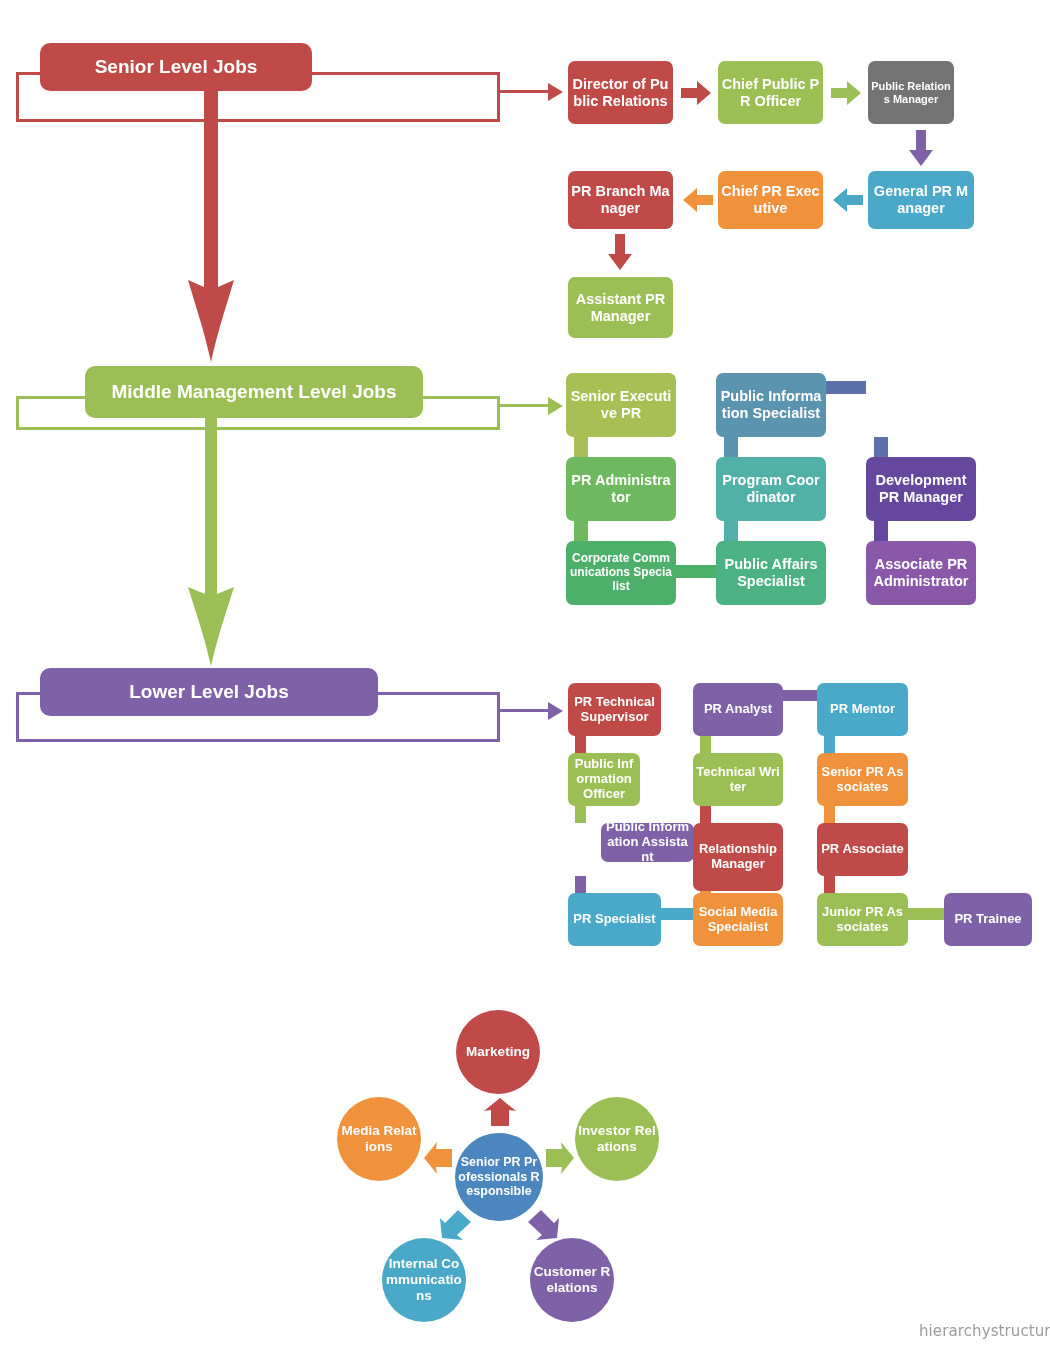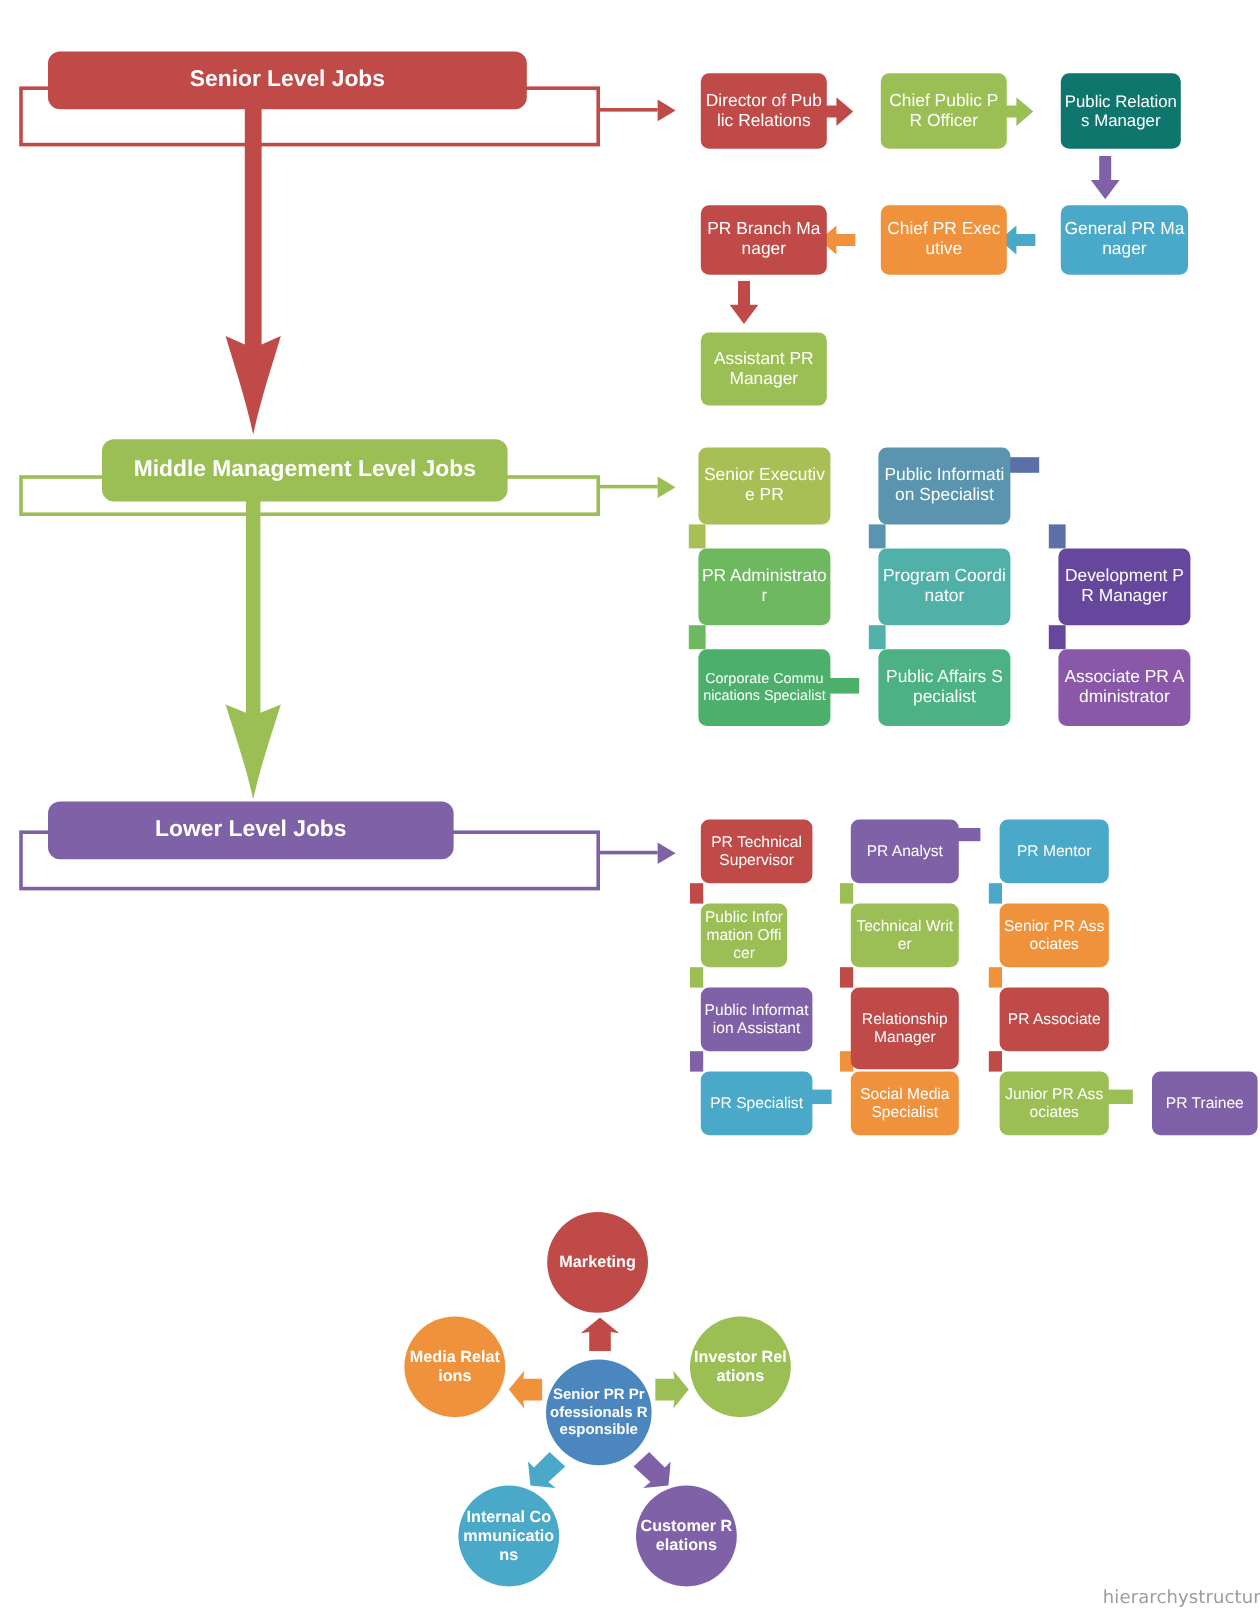--- a/index.html
+++ b/index.html
@@ -15,22 +15,22 @@
     border-radius:10px;display:flex;align-items:center;justify-content:center;
     text-align:center;color:#ffffff;font-weight:bold;font-size:19px;line-height:1.25;
     padding:4px 10px;z-index:4;
   }
   
   .bracket{border:3px solid #000;background:transparent;z-index:2;}
 
   
   .jbox{
     border-radius:7px;display:flex;align-items:center;justify-content:center;
-    text-align:center;color:#ffffff;font-weight:normal;line-height:1.14;
-    padding:2px 3px;z-index:5;overflow:hidden;margin-left:16px;
+    text-align:center;color:#ffffff;font-weight:bold;line-height:1.14;
+    padding:2px 3px;z-index:5;overflow:hidden;
   }
   .jbox span{display:block;width:100%;word-break:break-all;}
 
   
   .stub{z-index:3;}
 
   
   .thinline{height:3px;z-index:3;}
   .thinhead{width:0;height:0;border-style:solid;border-width:9px 0 9px 15px;
             border-color:transparent transparent transparent #000;z-index:3;}
@@ -55,21 +55,21 @@
     font-family:"DejaVu Sans", sans-serif;font-size:15px;color:#9c9c9c;
     letter-spacing:.1px;z-index:9;
   }
 </style>
 </head>
 <body>
 
 <div class="stage">
 
   <div class="abs bracket" style="left:16px;top:72px;width:484px;height:50px;border-color:#bf4a48;"></div>
-  <div class="abs level-pill" style="left:40px;top:43px;width:399px;height:48px;background:#bf4a48;">
+  <div class="abs level-pill" style="left:40px;top:43px;width:272px;height:48px;background:#bf4a48;">
     <span>Senior Level Jobs</span>
   </div>
 
   <div class="abs thinline" style="left:500px;top:90px;width:48px;background:#bf4a48;"></div>
   <div class="abs thinhead" style="left:548px;top:83px;border-left-color:#bf4a48;"></div>
 
   <svg class="abs bigarrow" style="left:186px;top:72px;" width="50" height="290" viewBox="0 0 50 290">
     <path d="M18,0 L32,0 L32,215 L48,208 C41,232 32,258 25,290 C18,258 9,232 2,208 L18,215 Z" fill="#bf4a48"></path>
   </svg>
 
@@ -78,21 +78,21 @@
   </div>
   <svg class="abs blockarrow" style="left:681px;top:81px;" width="30" height="24" viewBox="0 0 30 24">
     <path d="M0,7 L16,7 L16,0 L30,12 L16,24 L16,17 L0,17 Z" fill="#bf4a48"></path>
   </svg>
   <div class="abs jbox" style="left:718px;top:61px;width:105px;height:63px;background:#9cbf55;font-size:14.5px;">
     <span>Chief Public PR Officer</span>
   </div>
   <svg class="abs blockarrow" style="left:831px;top:81px;" width="30" height="24" viewBox="0 0 30 24">
     <path d="M0,7 L16,7 L16,0 L30,12 L16,24 L16,17 L0,17 Z" fill="#9cbf55"></path>
   </svg>
-  <div class="abs jbox" style="left:868px;top:61px;width:100px;height:63px;background:#0f766e;font-size:14px;">
+  <div class="abs jbox" style="left:868px;top:61px;width:86px;height:63px;background:#737373;font-size:11px;">
     <span>Public Relations Manager</span>
   </div>
 
   <svg class="abs blockarrow" style="left:909px;top:130px;" width="24" height="36" viewBox="0 0 24 36">
     <path d="M7,0 L17,0 L17,20 L24,20 L12,36 L0,20 L7,20 Z" fill="#7f61a8"></path>
   </svg>
 
   <div class="abs jbox" style="left:568px;top:171px;width:105px;height:58px;background:#bf4a48;font-size:14.5px;">
     <span>PR Branch Manager</span>
   </div>
@@ -172,21 +172,21 @@
   <div class="abs thinhead" style="left:548px;top:702px;border-left-color:#7f61a8;"></div>
 
   <div class="abs jbox" style="left:568px;top:683px;width:93px;height:53px;background:#bf4a48;font-size:13px;">
     <span>PR Technical Supervisor</span>
   </div>
   <div class="abs stub" style="left:575px;top:736px;width:11px;height:17px;background:#bf4a48;"></div>
   <div class="abs jbox" style="left:568px;top:753px;width:72px;height:53px;background:#9cbf55;font-size:13px;">
     <span>Public Information Officer</span>
   </div>
   <div class="abs stub" style="left:575px;top:806px;width:11px;height:17px;background:#9cbf55;"></div>
-  <div class="abs jbox" style="left:568px;top:823px;width:93px;height:53px;background:#7f61a8;font-size:13px;justify-content:flex-end;">
+  <div class="abs jbox" style="left:601px;top:823px;width:93px;height:39px;background:#7f61a8;font-size:13px;justify-content:flex-end;">
     <span>Public Information Assistant</span>
   </div>
   <div class="abs stub" style="left:575px;top:876px;width:11px;height:17px;background:#7f61a8;"></div>
   <div class="abs jbox" style="left:568px;top:893px;width:93px;height:53px;background:#4aa8c8;font-size:13px;">
     <span>PR Specialist</span>
   </div>
 
   <div class="abs jbox" style="left:693px;top:683px;width:90px;height:53px;background:#7f61a8;font-size:13px;justify-content:flex-end;">
     <span>PR Analyst</span>
   </div>

